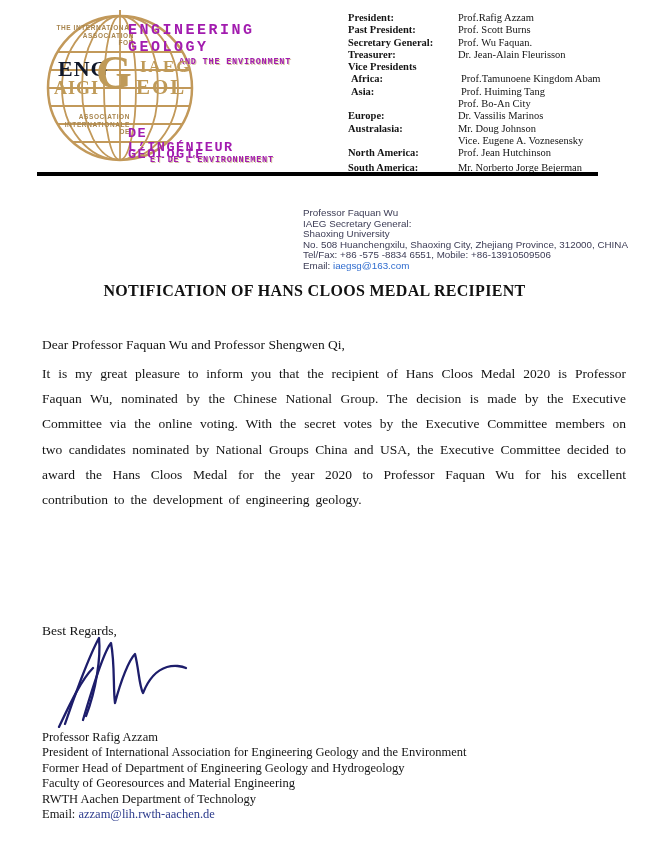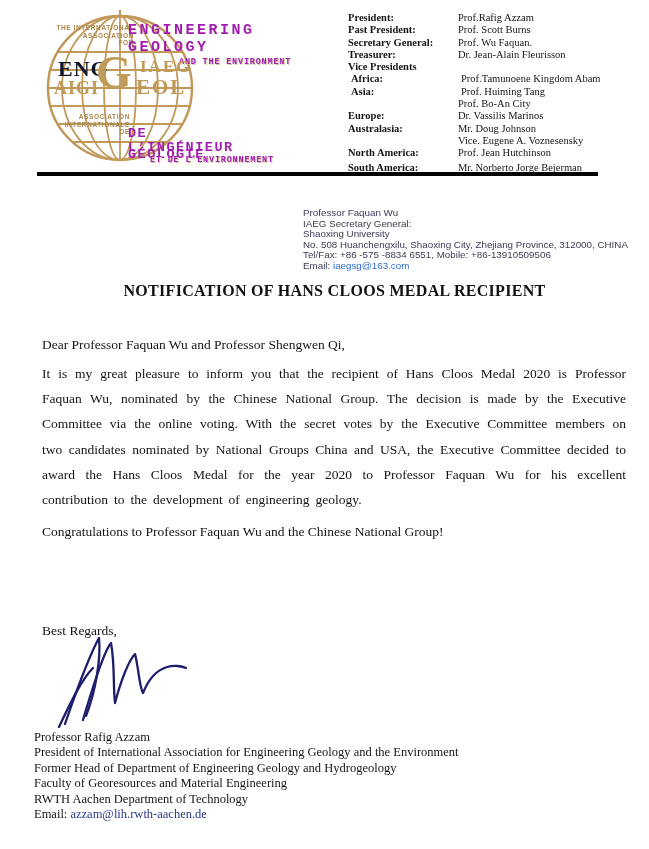--- a/index.html
+++ b/index.html
@@ -24,30 +24,30 @@
   .olabel{width:102px;font-weight:bold;flex:none;}
   .oval{flex:1;}
   
   .rule{position:absolute;left:37px;top:172px;width:561px;height:4px;background:#000;}
   
   .sender{position:absolute;left:303px;top:181px;width:345px;
     font-family:"Liberation Sans",sans-serif;font-size:9.8px;line-height:10.6px;color:#3c3c55;margin-top:27px;}
   .maillink{color:#2e6bce;}
   
   .title{position:absolute;left:0;top:282px;width:629px;text-align:center;
-    font-weight:bold;font-size:16px;letter-spacing:.3px;color:#111;padding-left:20px;}
+    font-weight:bold;font-size:16px;letter-spacing:.3px;color:#111;}
   .salutation{position:absolute;left:42px;top:337px;width:584px;font-size:13.5px;}
   .bodypara{position:absolute;left:42px;top:361px;width:584px;font-size:13.5px;
     line-height:25.2px;text-align:justify;word-spacing:2.6px;}
   .congrats{position:absolute;left:42px;top:524px;width:584px;font-size:13.5px;}
   .closing{position:absolute;left:42px;top:585px;width:584px;font-size:13.5px;margin-top:38px;}
   
   .sig{position:absolute;left:55px;top:628px;width:135px;height:100px;}
   
-  .footer{position:absolute;left:34px;top:730px;width:590px;
+  .footer{position:absolute;left:42px;top:730px;width:590px;
     font-size:12.5px;line-height:15.4px;color:#141414;}
   .footer .maillink2{color:#2b3a8c;}
 </style>
 </head>
 <body>
 
 <div class="page">
 
   <div class="logo">
     <svg width="282" height="160" viewBox="0 0 282 160">
@@ -162,21 +162,20 @@
     <div>IAEG Secretary General:</div>
     <div>Shaoxing University</div>
     <div>No. 508 Huanchengxilu, Shaoxing City, Zhejiang Province, 312000, CHINA</div>
     <div>Tel/Fax: +86 -575 -8834 6551, Mobile: +86-13910509506</div>
     <div><span>Email: </span><span class="maillink">iaegsg@163.com</span></div>
   </div>
 
   <div class="title">NOTIFICATION OF HANS CLOOS MEDAL RECIPIENT</div>
   <div class="salutation">Dear Professor Faquan Wu and Professor Shengwen Qi,</div>
   <div class="bodypara">It is my great pleasure to inform you that the recipient of Hans Cloos Medal 2020 is Professor Faquan Wu, nominated by the Chinese National Group. The decision is made by the Executive Committee via the online voting. With the secret votes by the Executive Committee members on two candidates nominated by National Groups China and USA, the Executive Committee decided to award the Hans Cloos Medal for the year 2020 to Professor Faquan Wu for his excellent contribution to the development of engineering geology.</div>
-  <div class="congrats">Congratulations to Professor Faquan Wu and the Chinese National Group!</div>
   <div class="closing">Best Regards,</div>
 
   <svg class="sig" viewBox="0 0 135 100">
     <g fill="none" stroke="#1d1d6b" stroke-width="2.3" stroke-linecap="round" stroke-linejoin="round">
       <path d="M4,99 C14,78 26,52 38,40"></path>
       <path d="M10,96 C18,72 34,28 44,10 C46,30 41,62 31,88"></path>
       <path d="M28,92 C38,58 50,22 56,15 C60,36 58,60 60,75 C66,52 74,32 80,26 C84,42 84,57 88,65 C94,50 102,42 112,39 C119,37 127,38 131,40"></path>
     </g>
   </svg>
 

